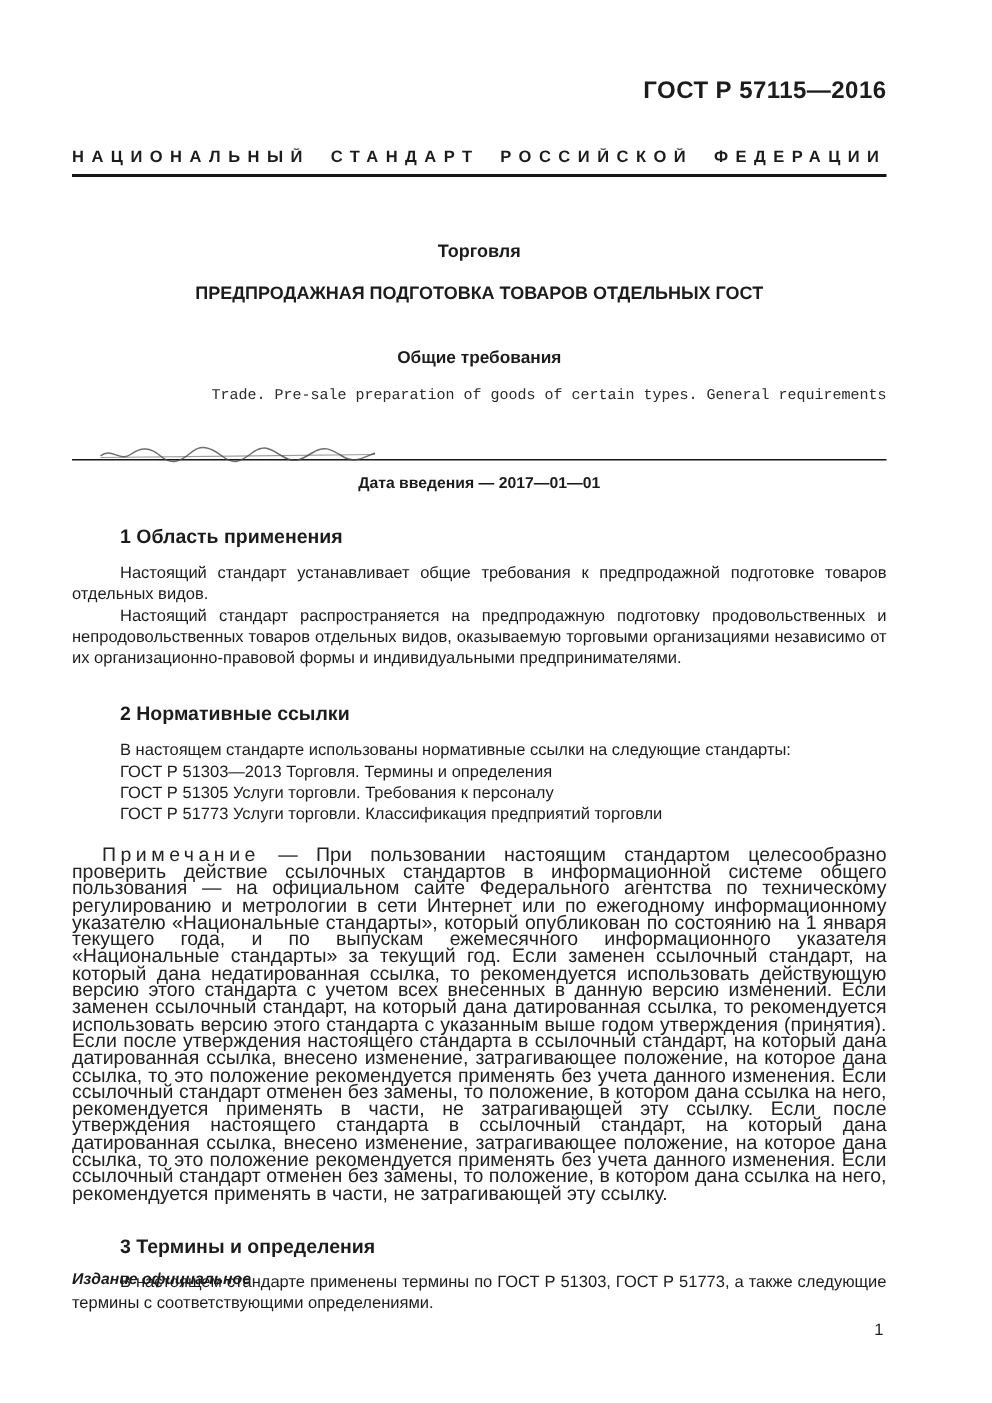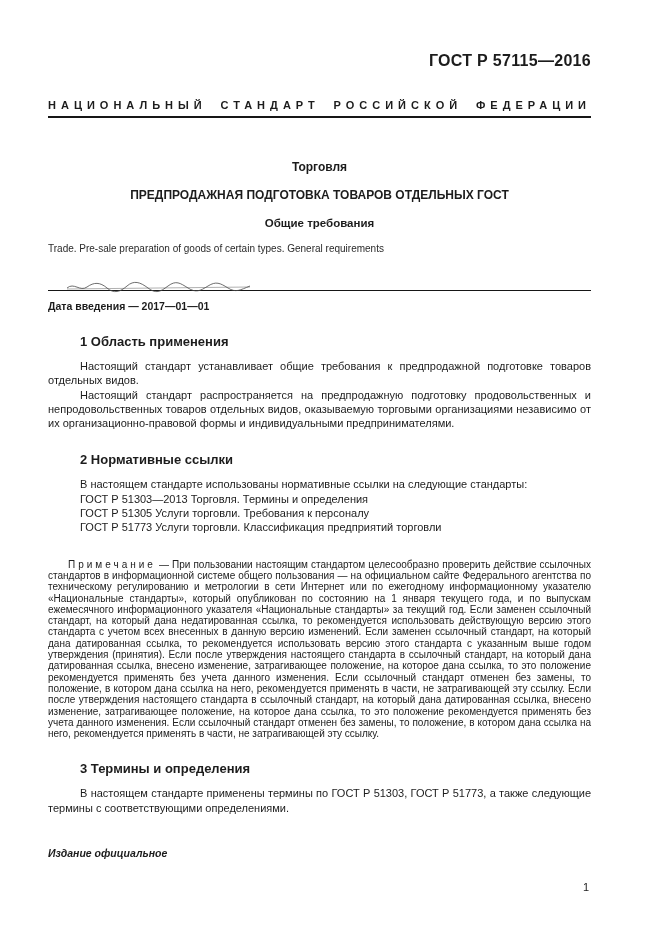--- a/index.html
+++ b/index.html
@@ -44,47 +44,48 @@
     font-weight: bold;
     font-size: 12px;
   }
   .title-main {
     margin-top: 14px;
     text-align: center;
     font-weight: bold;
     font-size: 12px;
   }
   .subtitle {
-    margin-top: 15px;
+    margin-top: 31px;
     text-align: center;
     font-weight: bold;
     font-size: 11.5px;
   }
   .title-en {
     margin-top: 14px;
-    text-align: left;
+    text-align: right;
     font-size: 10px;
     color: #2a2a2a;
+    font-family: Liberation Mono, monospace;
   }
   .scribble-wrap {
     position: relative;
     height: 14px;
     margin-top: 22px;
   }
   .scribble-wrap svg {
     position: absolute;
     left: 16px;
     bottom: -3px;
   }
   .rule-thin {
     border-bottom: 1.5px solid #161616;
   }
   .effective-date {
     margin-top: 9px;
-    text-align: left;
+    text-align: center;
     font-weight: bold;
     font-size: 10.5px;
   }
   h2.sec {
     margin: 22px 0 10px 0;
     padding-left: 32px;
     font-size: 13px;
     font-weight: bold;
   }
   p.body {
@@ -93,22 +94,22 @@
     line-height: 14.3px;
     text-align: justify;
     text-indent: 32px;
   }
   .ref-line {
     margin-left: 32px;
     font-size: 11px;
     line-height: 14.3px;
   }
   p.note {
-    margin: 24px 0 0 0;
-    font-size: 10px;
+    margin: 13px 0 0 0;
+    font-size: 13px;
     line-height: 11.3px;
     text-align: justify;
     text-indent: 20px;
     color: #222222;
   }
   .note-label {
     letter-spacing: 3px;
   }
   .footer-note {
     position: absolute;

